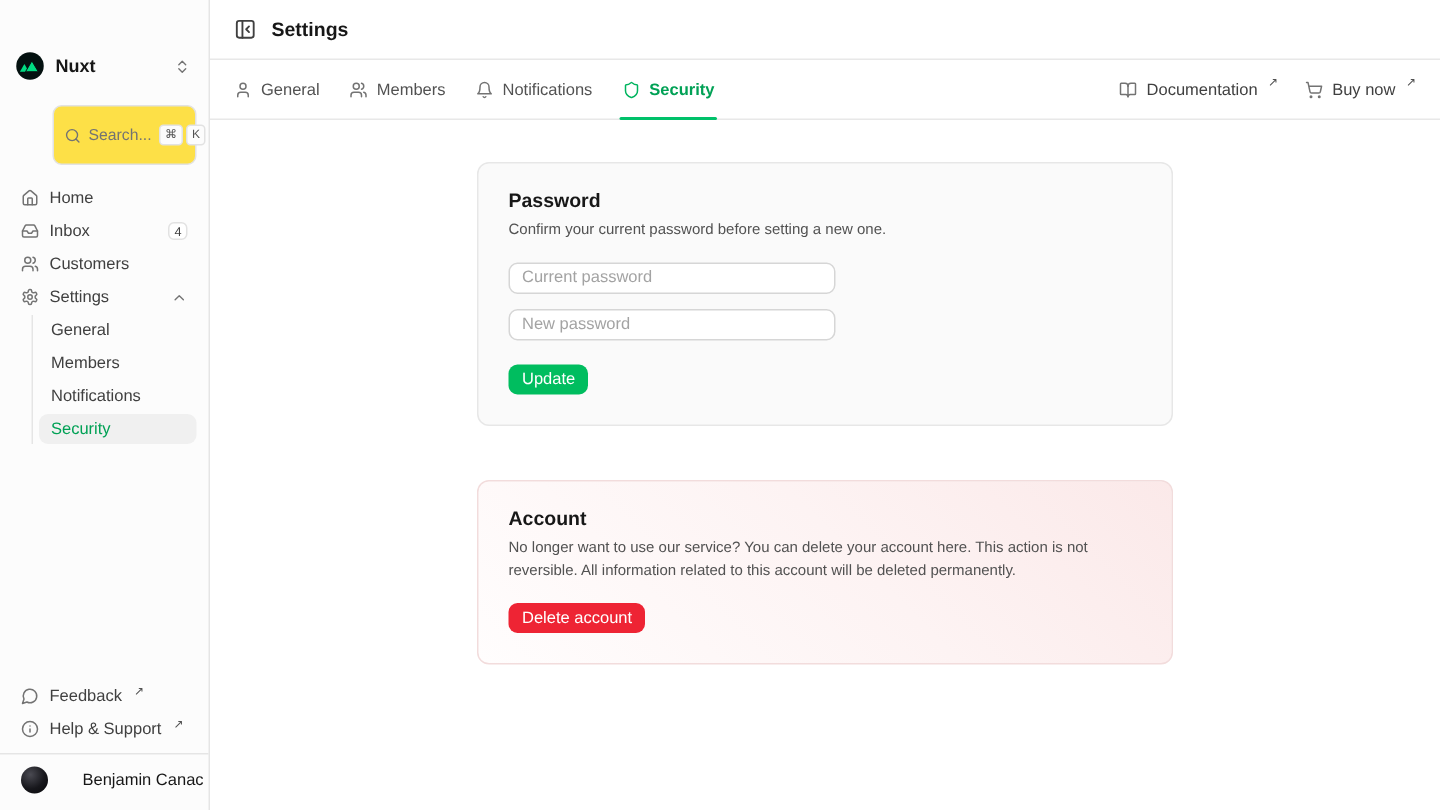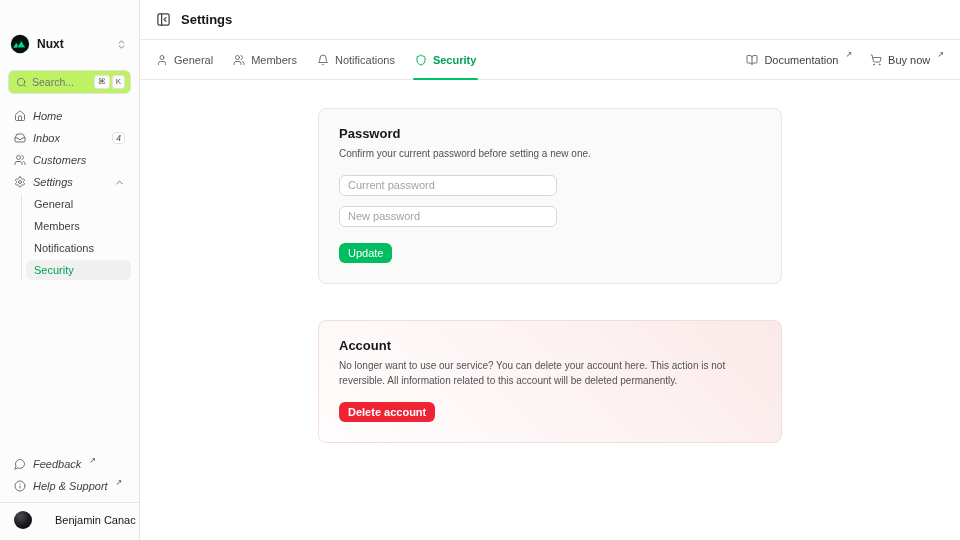--- a/index.html
+++ b/index.html
@@ -14,34 +14,34 @@
   
   .sidebar {
     width:140px; height:540px; flex:none; background:#fcfcfc;
     border-right:1px solid #e5e5e5; display:flex; flex-direction:column;
     padding:8px;
   }
   .brand-row { display:flex; align-items:center; gap:7px; height:24px; padding:0 4px 0 2px; border-radius:6px; cursor:pointer;margin-top:24px; }
   .brand-name { font-size:12px; font-weight:700; color:#171717; }
   .brand-row .caret { margin-left:auto; color:#737373; }
   .search-btn {
-    margin-top:14px; height:24px; border:1px solid #e2e2e2; border-radius:6px;
-    background:#bef264; display:flex; align-items:center; gap:5px; padding:0 5px 0 7px;
-    color:#737373; cursor:pointer;
+    margin-top:14px; height:40px; border:1px solid #e2e2e2; border-radius:6px;
+    background:#fde047; display:flex; align-items:center; gap:5px; padding:0 5px 0 7px;
+    color:#737373; cursor:pointer;margin-left:27px;
   }
   .search-btn .s-label { font-size:10.5px; color:#737373; }
   .kbd-group { margin-left:auto; display:flex; gap:2px; }
   .kbd {
     font-size:8px; line-height:1; color:#525252; background:#fcfcfc;
     border:1px solid #e2e2e2; border-radius:3px; padding:2px 3px; min-width:13px; text-align:center;
   }
   .nav { margin-top:12px; display:flex; flex-direction:column; gap:2px; }
   .nav-item {
     height:20px; display:flex; align-items:center; gap:7px; padding:0 6px;
-    border-radius:6px; color:#404040; cursor:pointer;font-style:italic;
+    border-radius:6px; color:#404040; cursor:pointer;
   }
   .nav-item .nv-icon { color:#737373; }
   .nav-item .trail { margin-left:auto; }
   .badge {
     font-size:8.5px; color:#404040; border:1px solid #e2e2e2; border-radius:4px;
     padding:1px 3px; line-height:1; background:#fff;
   }
   .nav-children {
     margin-left:13px; border-left:1px solid #e5e5e5; padding-left:4px;
     display:flex; flex-direction:column; gap:2px;
@@ -107,21 +107,21 @@
     background:#fff; padding:0 8px; font-size:11px; color:#171717; outline:none;
     font-family:inherit; margin-bottom:10px;
   }
   .pw-input::placeholder { color:#a3a3a3; }
   .btn {
     border:none; border-radius:6px; height:20px; padding:0 9px; font-size:11px;
     font-weight:500; color:#fff; cursor:pointer; width:max-content;
     font-family:inherit; display:flex; align-items:center;
   }
   .btn-primary { background:#00bd5f; margin-top:6px; }
-  .btn-danger  { background:#ee2434; margin-top:13px;font-weight:bold; }
+  .btn-danger  { background:#ee2434; margin-top:13px; }
   .card-danger {
     background:linear-gradient(45deg, #fffdfd 0%, #fdf3f3 55%, #fbe9e9 100%);
     border-color:#f2dcdc;
   }
 </style>
 </head>
 <body>
 
 <aside class="sidebar">
 

